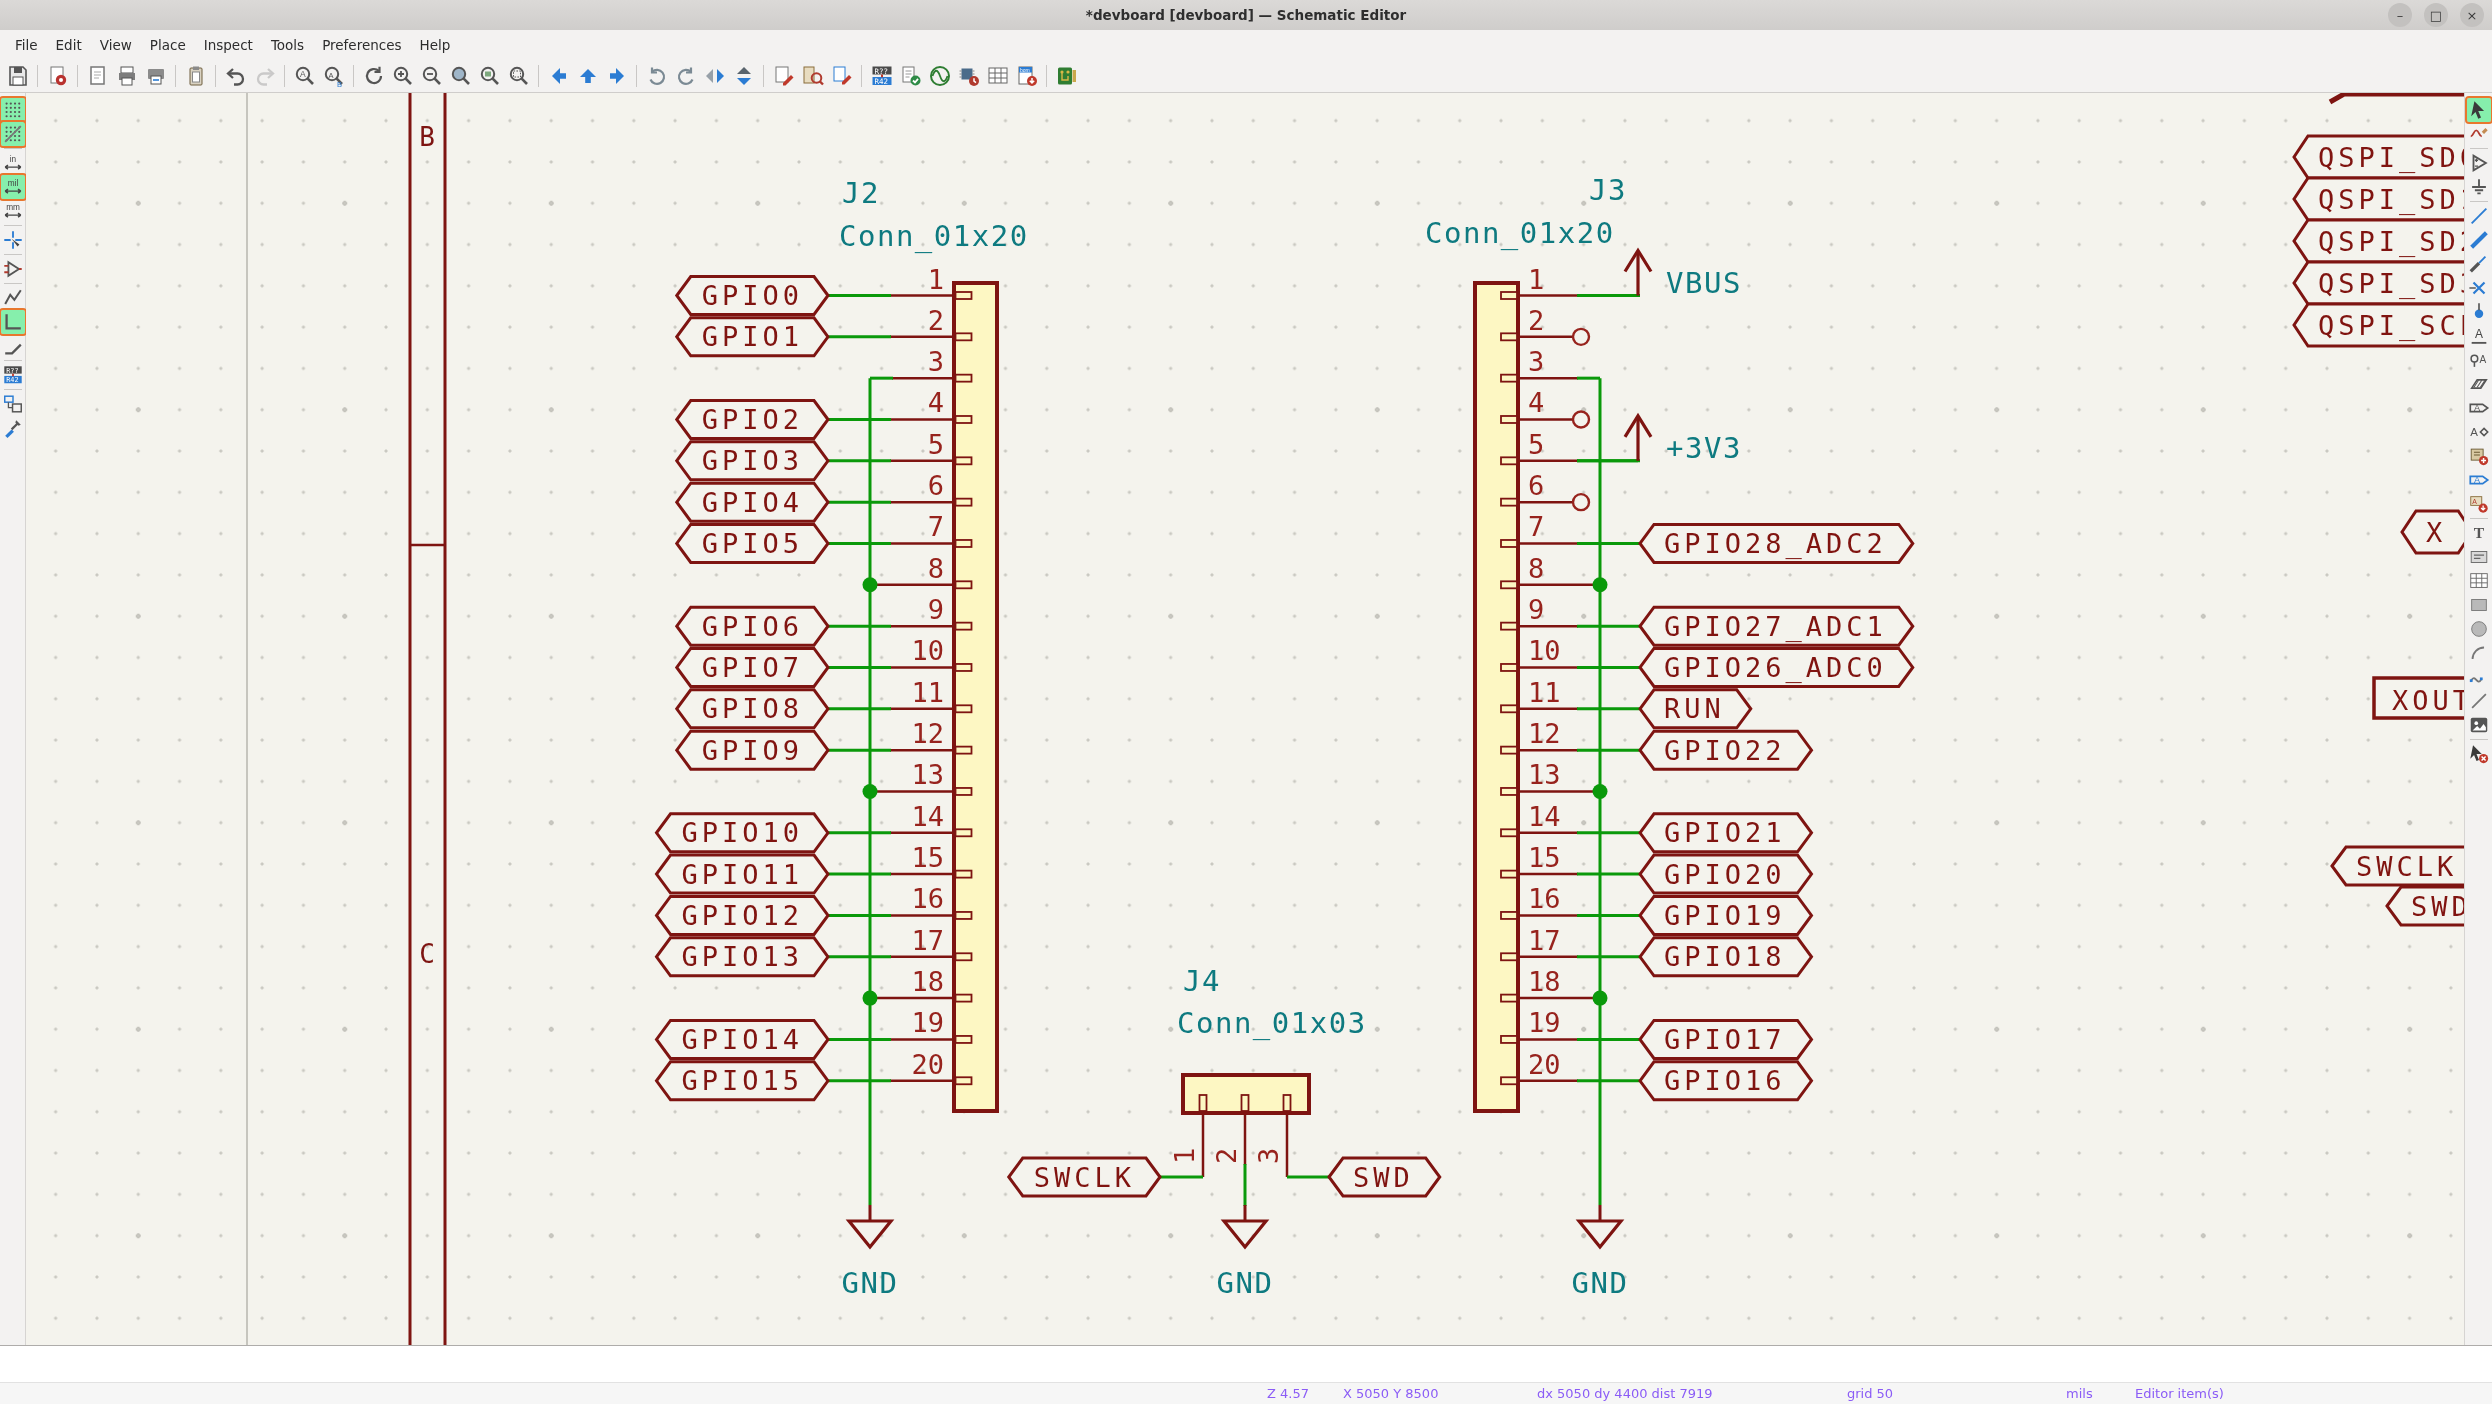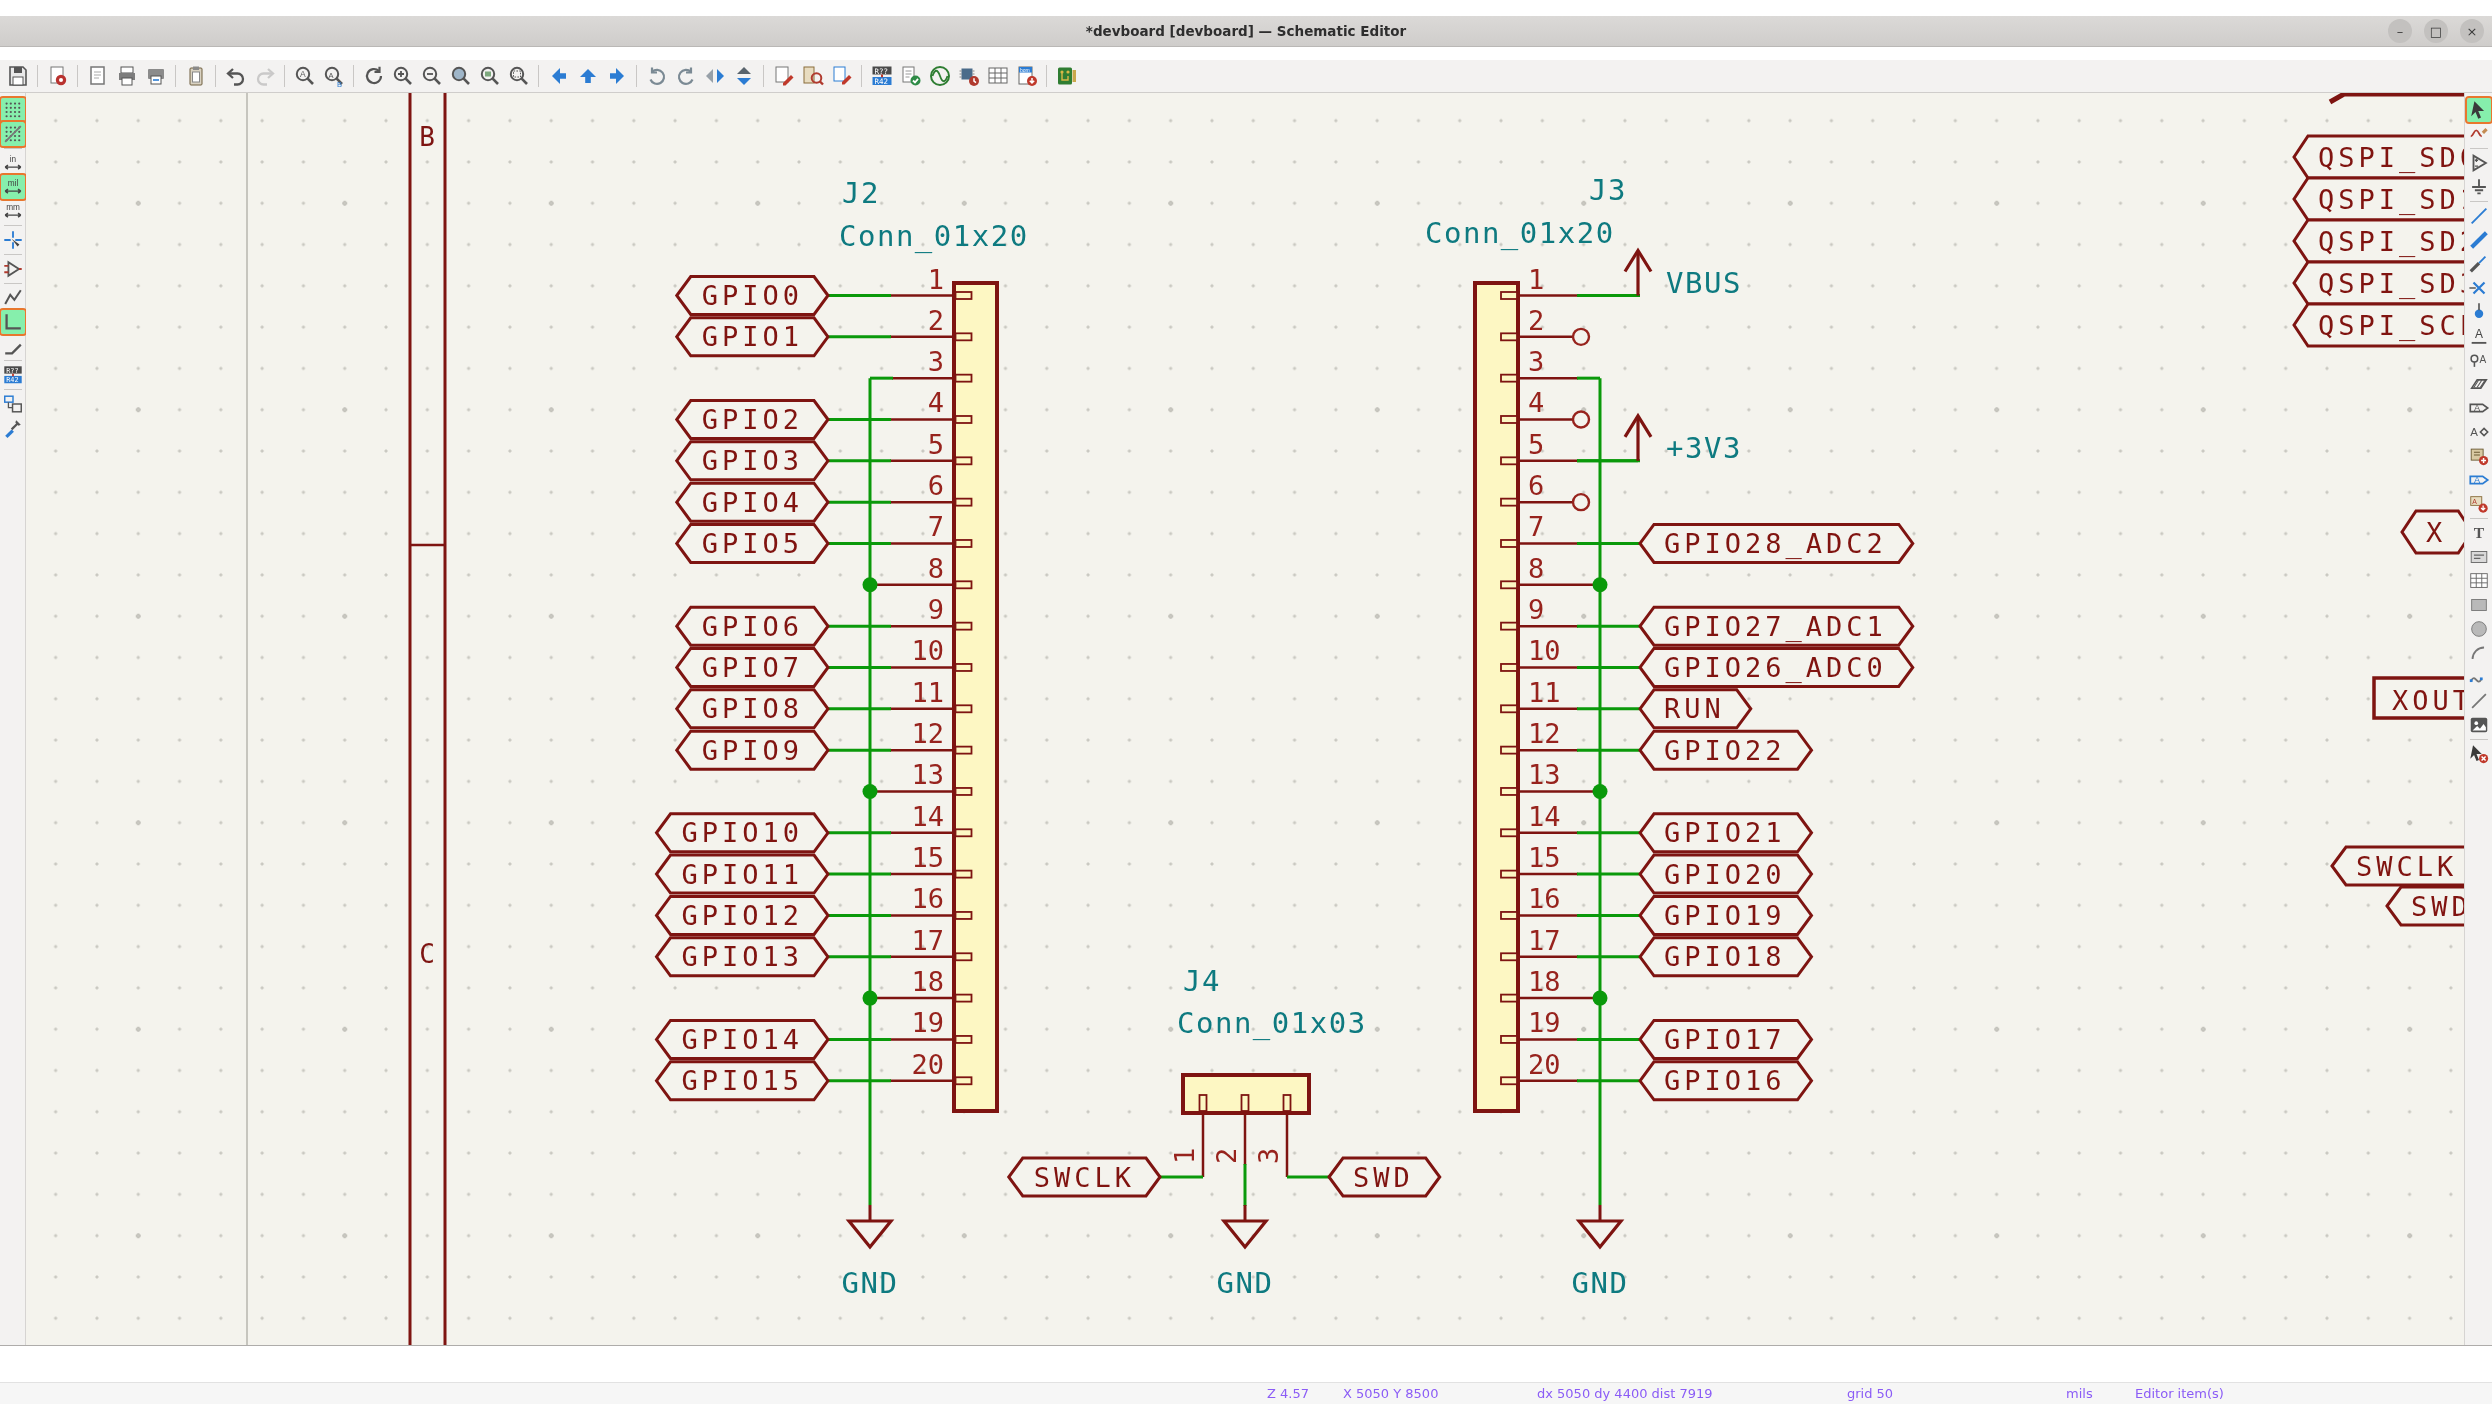--- a/index.html
+++ b/index.html
@@ -1,19 +1,19 @@
 <!DOCTYPE html>
 <html><head>
 <meta charset="utf-8">
 <style>
   html,body{margin:0;padding:0;background:#fff}
   #app{position:relative;width:2492px;height:1404px;overflow:hidden;
        font-family:"DejaVu Sans","Liberation Sans",sans-serif;background:#fff;user-select:none}
   
-  #titlebar{position:absolute;left:0;top:16px;width:100%;height:30px;
+  #titlebar{position:absolute;left:0;top:0;width:100%;height:30px;
             background:linear-gradient(#dbd9d7,#cfcdcb);border-bottom:1px solid #bab8b6}
   #title{position:absolute;left:0;right:0;top:0;line-height:30px;text-align:center;
          font-size:13.5px;font-weight:700;color:#2e2e2e}
   .winbtns{position:absolute;right:8px;top:3px;display:flex;gap:12px;z-index:5}
   .wbtn{width:24px;height:24px;border-radius:50%;background:#c3c1bf;color:#3a3a3a;
         display:flex;align-items:center;justify-content:center;font-size:13px}
   
   #menubar{position:absolute;left:0;top:30px;width:100%;height:30px;background:#f3f2f1;
            display:flex;align-items:center;padding-left:6px;font-size:13.5px;color:#2d2d2d;box-sizing:border-box}
   .menu{padding:4px 9px}
@@ -51,20 +51,30 @@
 <div id="app">
   <div id="titlebar">
     <div id="title">*devboard [devboard] — Schematic Editor</div>
     <div class="winbtns">
       <div class="wbtn">–</div>
       <div class="wbtn">□</div>
       <div class="wbtn">×</div>
     </div>
   </div>
 
+  <div id="menubar">
+    <span class="menu">File</span>
+    <span class="menu">Edit</span>
+    <span class="menu">View</span>
+    <span class="menu">Place</span>
+    <span class="menu">Inspect</span>
+    <span class="menu">Tools</span>
+    <span class="menu">Preferences</span>
+    <span class="menu">Help</span>
+  </div>
 
   <div id="toolbar">
       <span class="tbtn">
         <svg viewBox="0 0 24 24">
           <path d="M4 3h13l3 3v15H4z" fill="#e9e9e9" stroke="#555" stroke-width="1.6"></path>
           <rect x="8" y="3" width="8" height="6" fill="#555"></rect>
           <rect x="7" y="13" width="10" height="8" fill="#fff" stroke="#555"></rect>
         </svg>
       </span>
       <div class="sep"></div>

